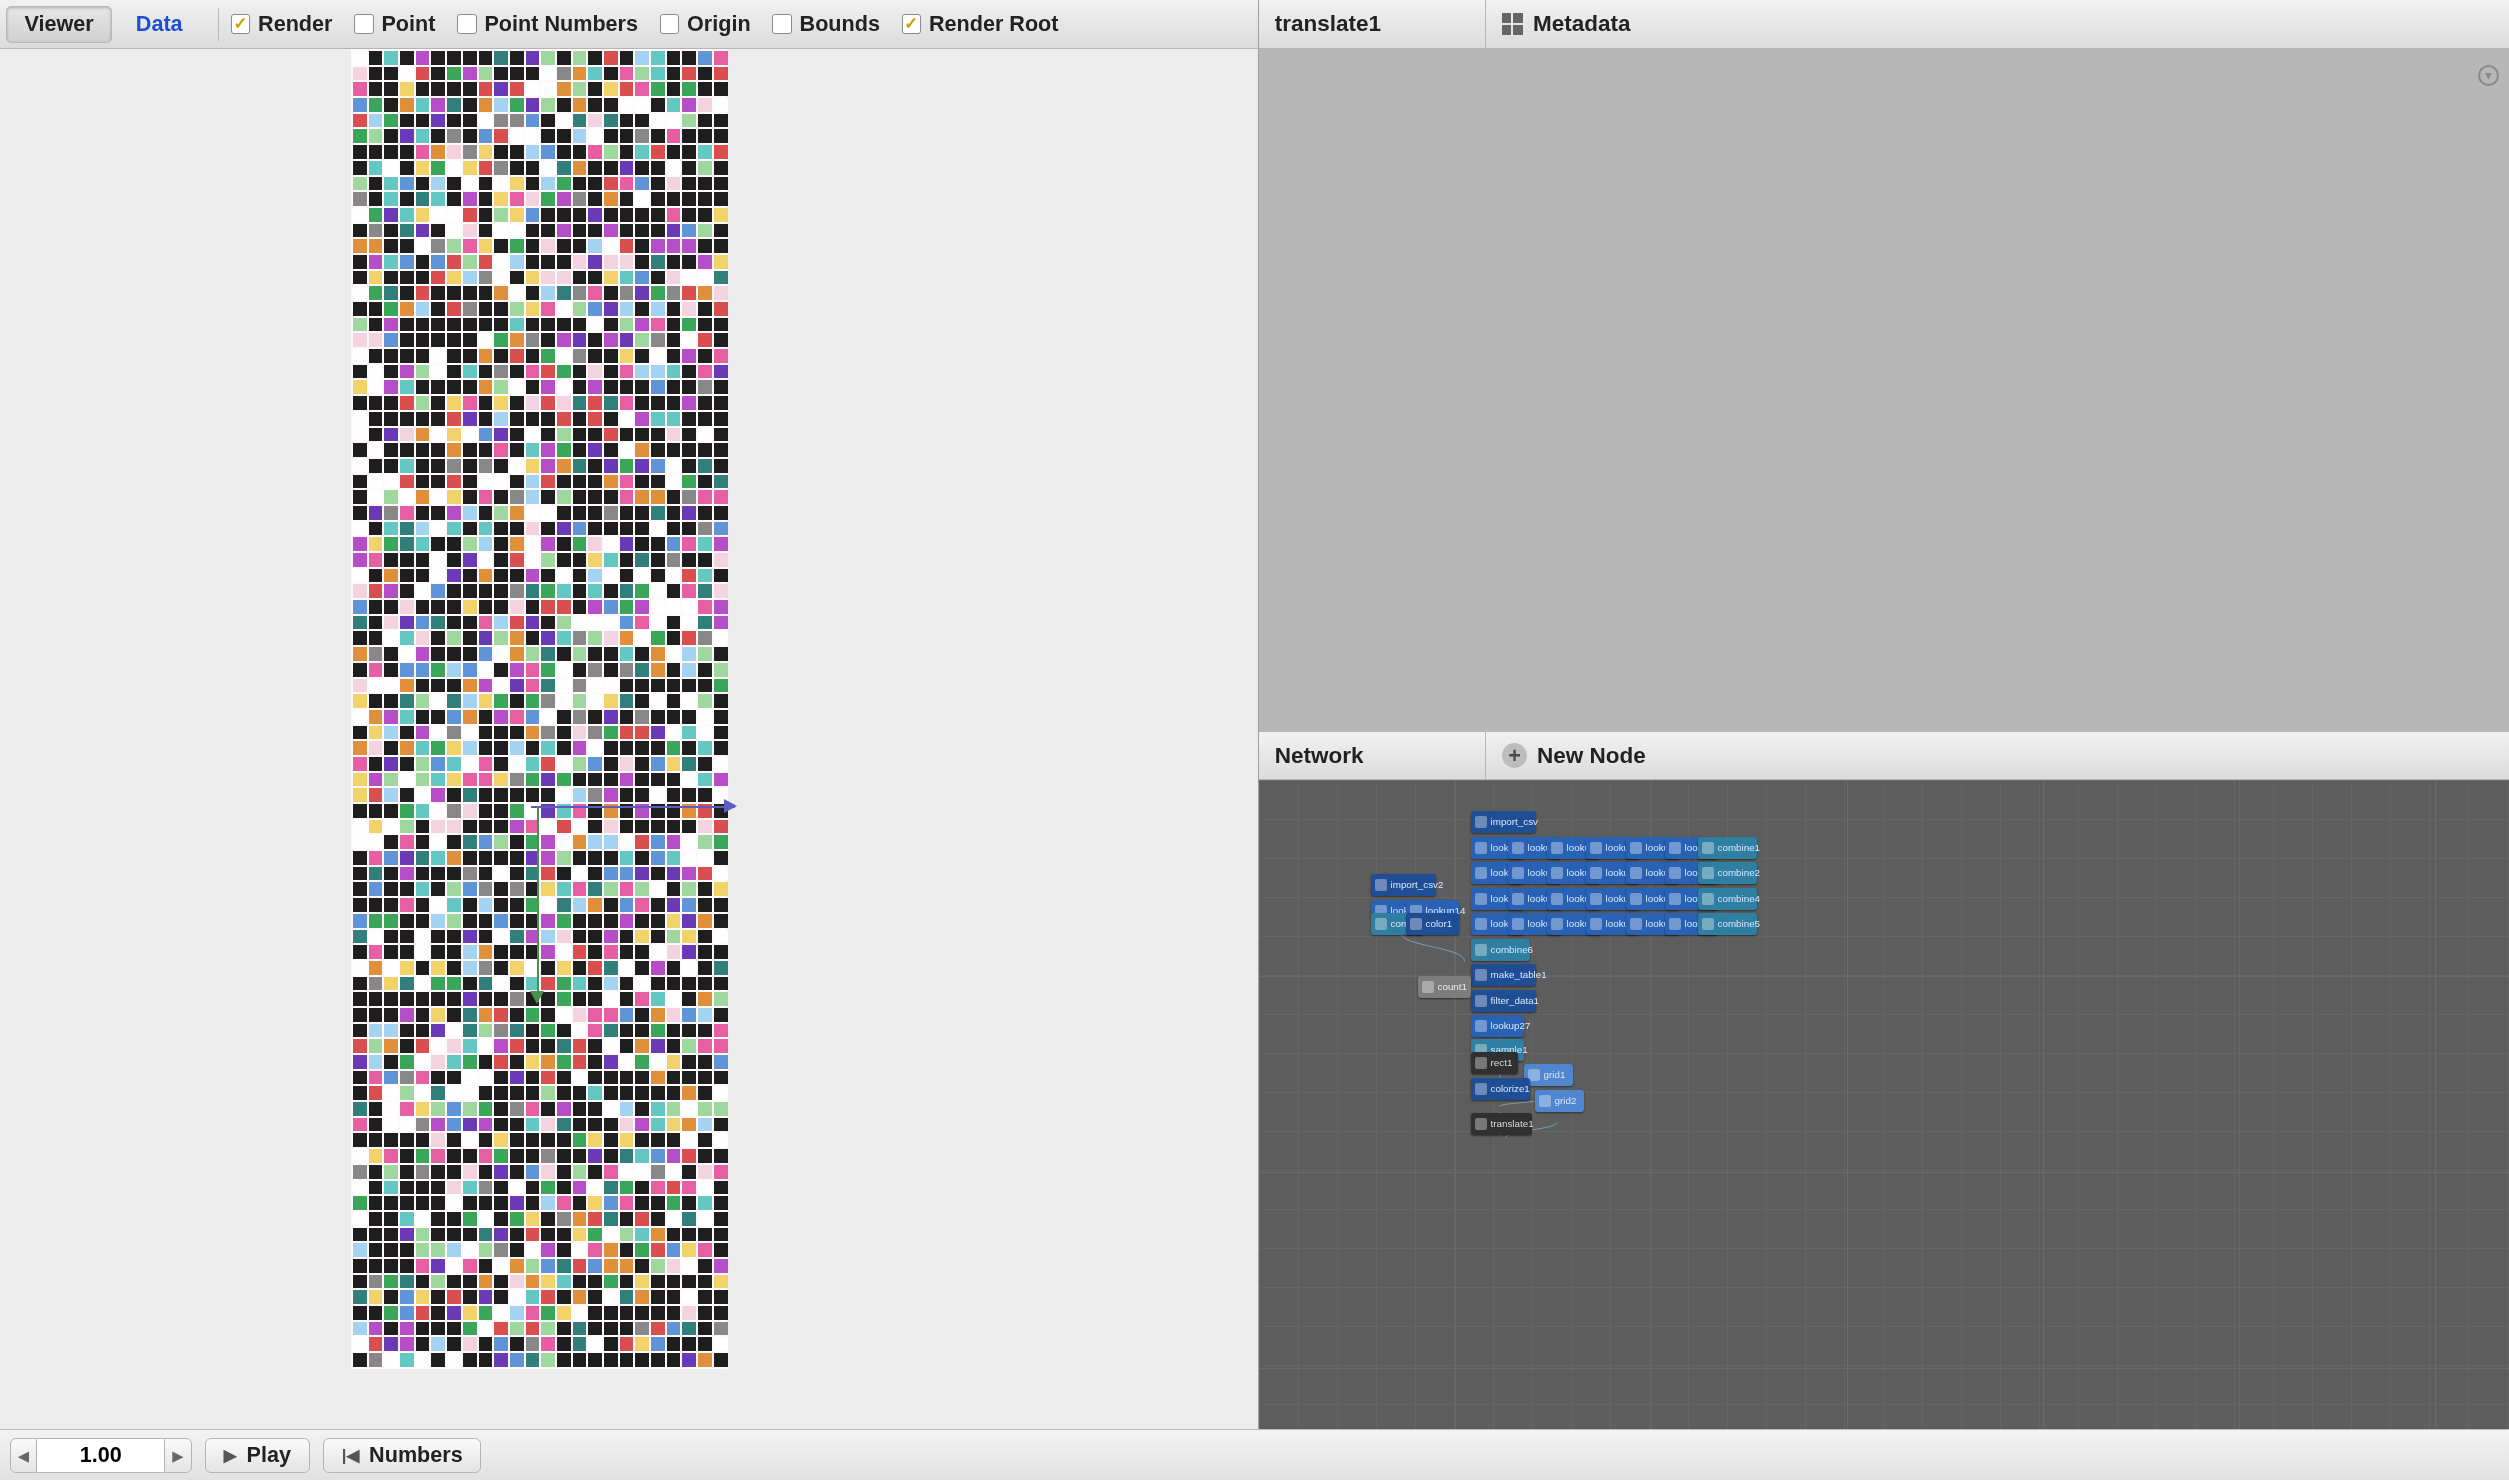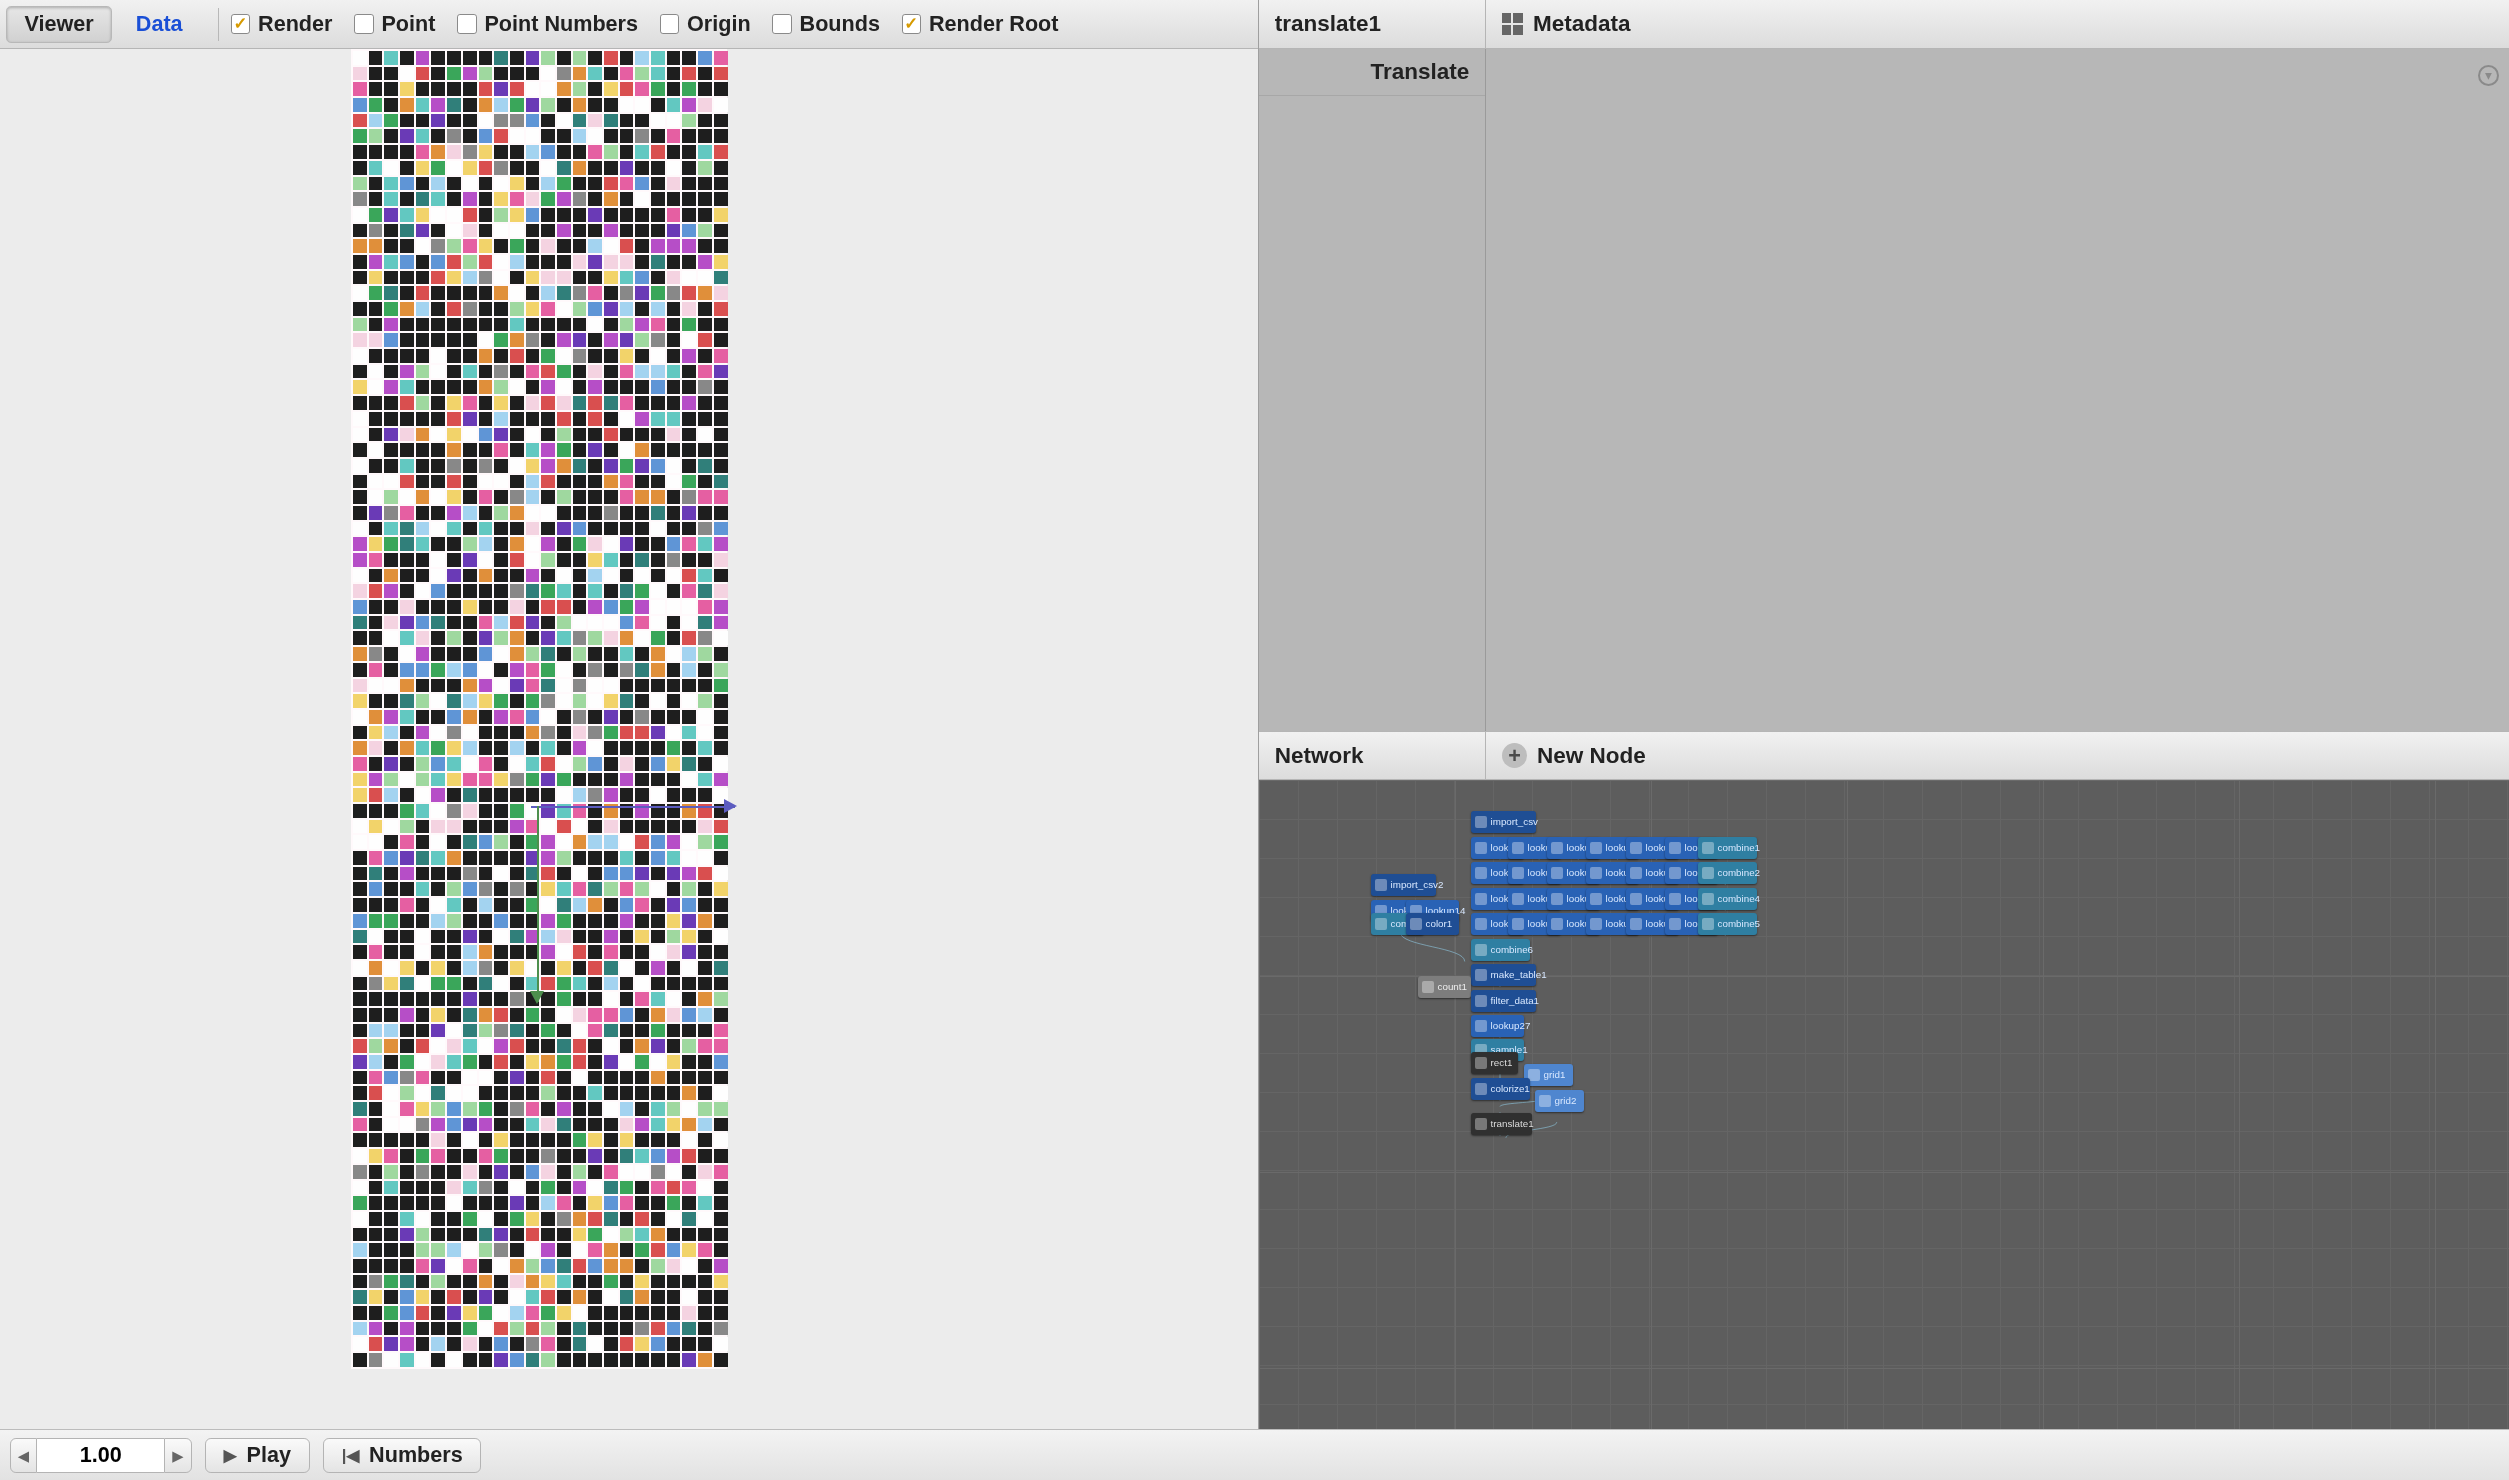--- a/index.html
+++ b/index.html
@@ -2169,25 +2169,20 @@
             <span class="meta-icon">
                 <span></span>
                 <span></span>
                 <span></span>
                 <span></span>
               </span>
             <span>Metadata</span>
           </div>
         </div>
         <div class="prop-body">
-          <div class="prop-label-col">
-            <div class="prop-row">
-                <span>Translate</span>
-              </div>
-          </div>
           <div class="prop-value-col">
             <div class="prop-expand">▾</div>
           </div>
         </div>
       </div>
 
       <div class="net-panel">
         <div class="net-header">
           <div class="cell name">
               <span>Network</span>

